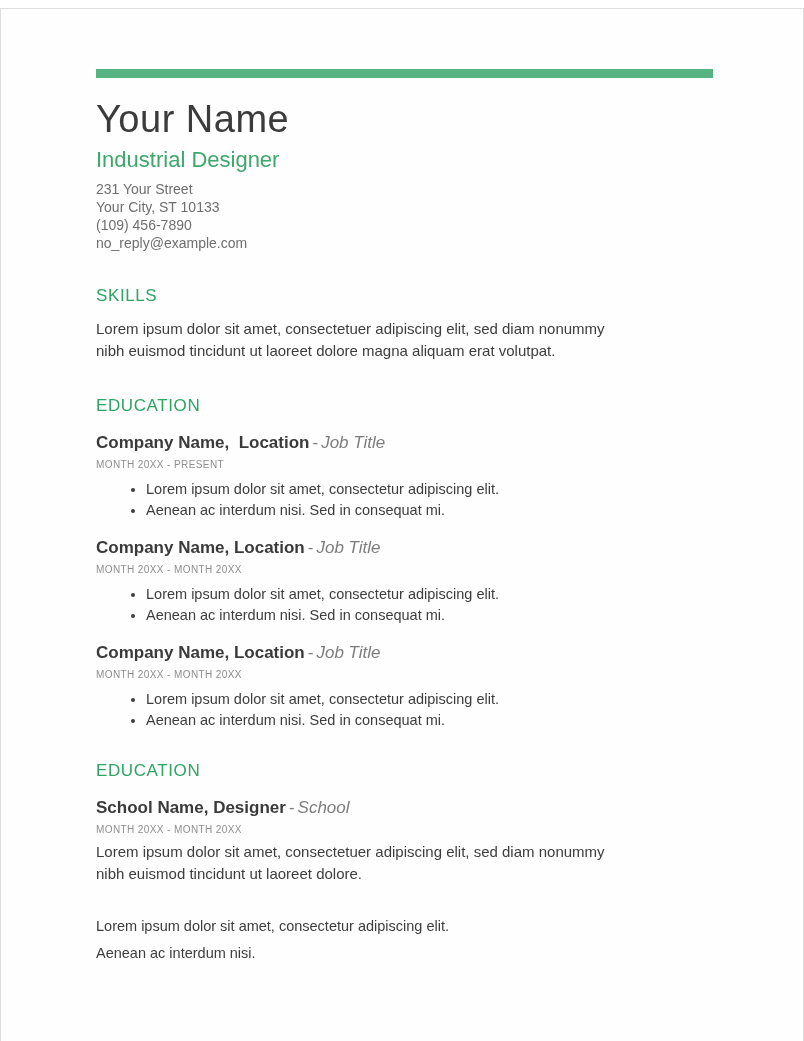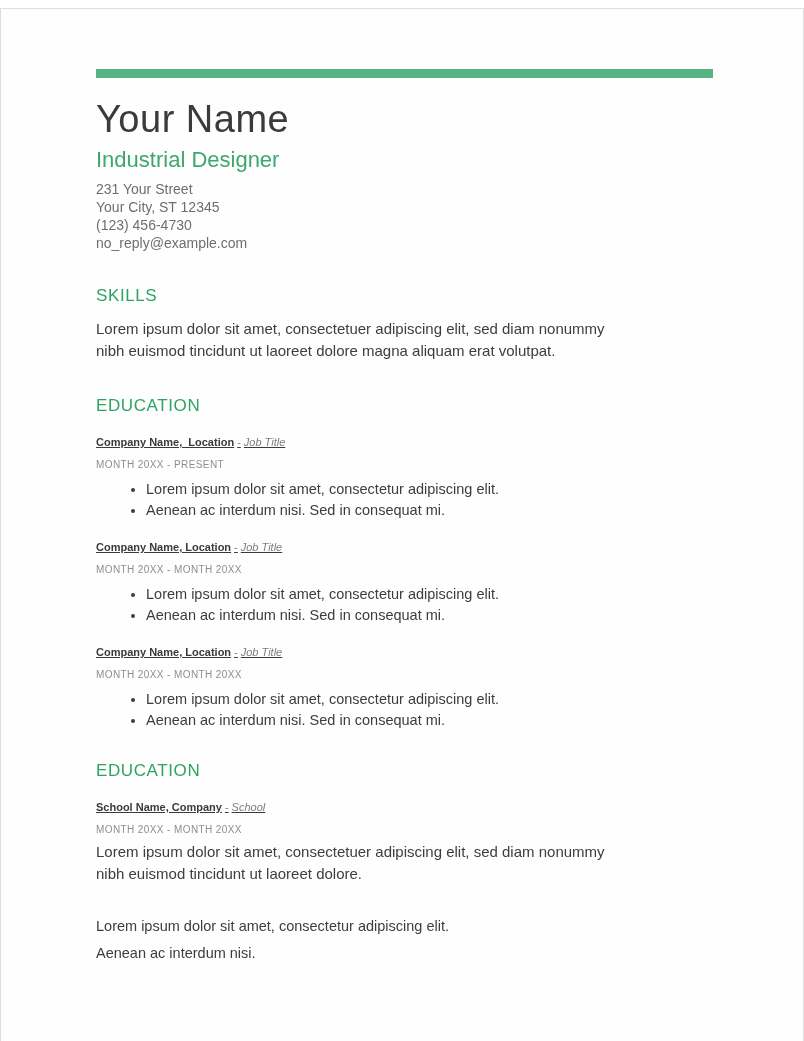--- a/index.html
+++ b/index.html
@@ -59,24 +59,23 @@
   }
   .body-text {
     margin: 12px 0 0 0;
     font-size: 15px;
     line-height: 22px;
     color: #3d3d3d;
     max-width: 522px;
   }
   .entry { margin-top: 16px; }
   .entry-title-line {
-    font-size: 11px;
+    font-size: 17px;
     line-height: 21px;
     color: #3a3a3a;
-    text-decoration: underline;
   }
   .entry-company { font-weight: 700; white-space: pre-wrap; }
   .sep { color: #7d7d7d; margin: 0 3px; font-weight: 400; }
   .entry-job { font-style: italic; color: #7d7d7d; }
   .entry-dates {
     margin-top: 4px;
     font-size: 10px;
     line-height: 15px;
     color: #8e8e8e;
     letter-spacing: 0.4px;
@@ -100,22 +99,22 @@
 
 <div class="page">
 
   <div class="accent-bar"></div>
 
   <h1 class="name">Your Name</h1>
   <h2 class="job-title">Industrial Designer</h2>
 
   <div class="contact">
     <div>231 Your Street</div>
-    <div>Your City, ST 12345</div>
-    <div>(123) 456-4730</div>
+    <div>Your City, ST 10133</div>
+    <div>(109) 456-7890</div>
     <div>no_reply@example.com</div>
   </div>
 
   <div class="section">
     <h3 class="section-heading">SKILLS</h3>
     <p class="body-text">Lorem ipsum dolor sit amet, consectetuer adipiscing elit, sed diam nonummy nibh euismod tincidunt ut laoreet dolore magna aliquam erat volutpat.</p>
   </div>
 
   <div class="section">
     <h3 class="section-heading">EDUCATION</h3>
@@ -151,21 +150,21 @@
         <li>Lorem ipsum dolor sit amet, consectetur adipiscing elit.</li>
         <li>Aenean ac interdum nisi. Sed in consequat mi.</li>
       </ul>
     </div>
   </div>
 
   <div class="section-tight section">
     <h3 class="section-heading">EDUCATION</h3>
     <div class="entry">
       <div class="entry-title-line">
-        <span class="entry-company">School Name, Company</span><span class="sep">-</span><span class="entry-job">School</span>
+        <span class="entry-company">School Name, Designer</span><span class="sep">-</span><span class="entry-job">School</span>
       </div>
       <div class="entry-dates">MONTH 20XX - MONTH 20XX</div>
       <p class="body-text edu-text">Lorem ipsum dolor sit amet, consectetuer adipiscing elit, sed diam nonummy nibh euismod tincidunt ut laoreet dolore.</p>
     </div>
   </div>
 
   <div class="section-tight section">
     <p class="award-line">Lorem ipsum dolor sit amet, consectetur adipiscing elit.</p>
     <p class="award-line">Aenean ac interdum nisi.</p>
   </div>

